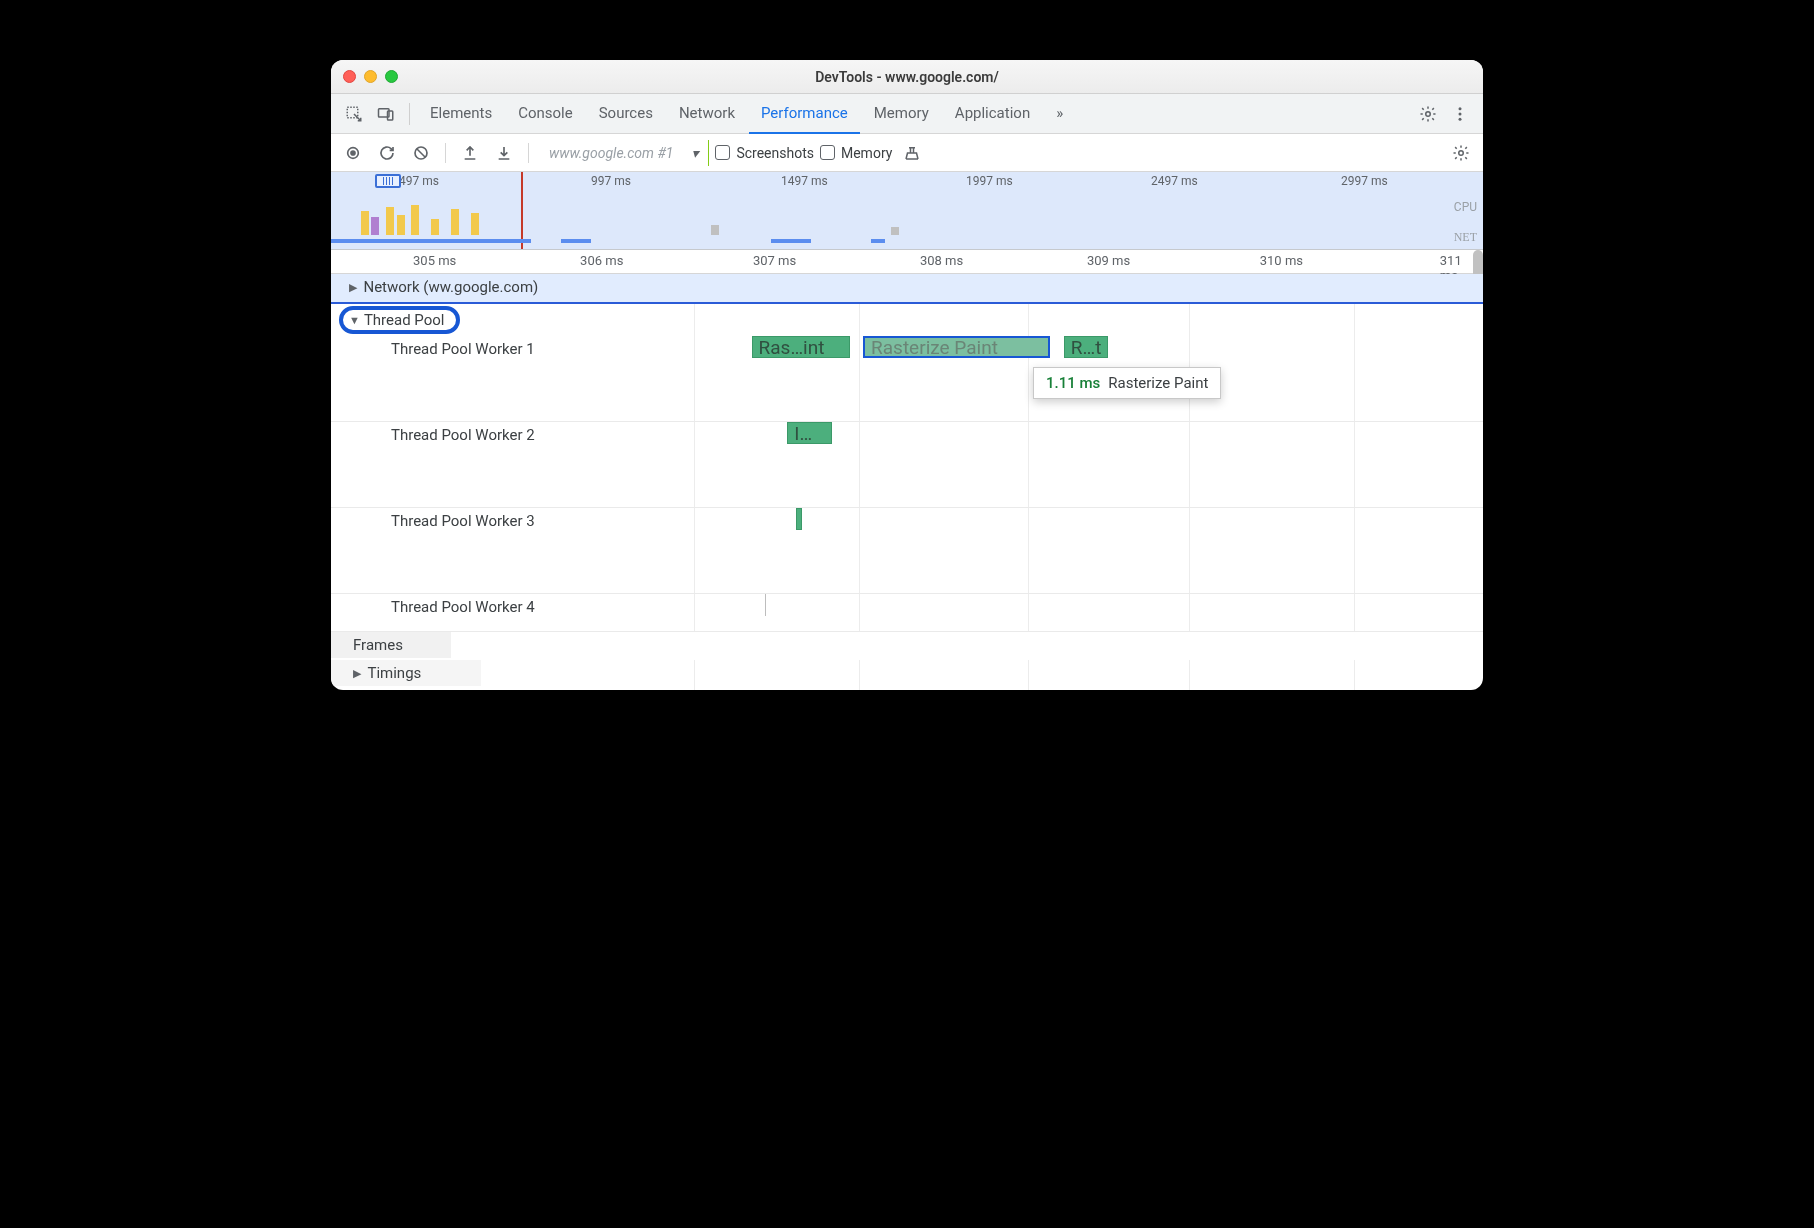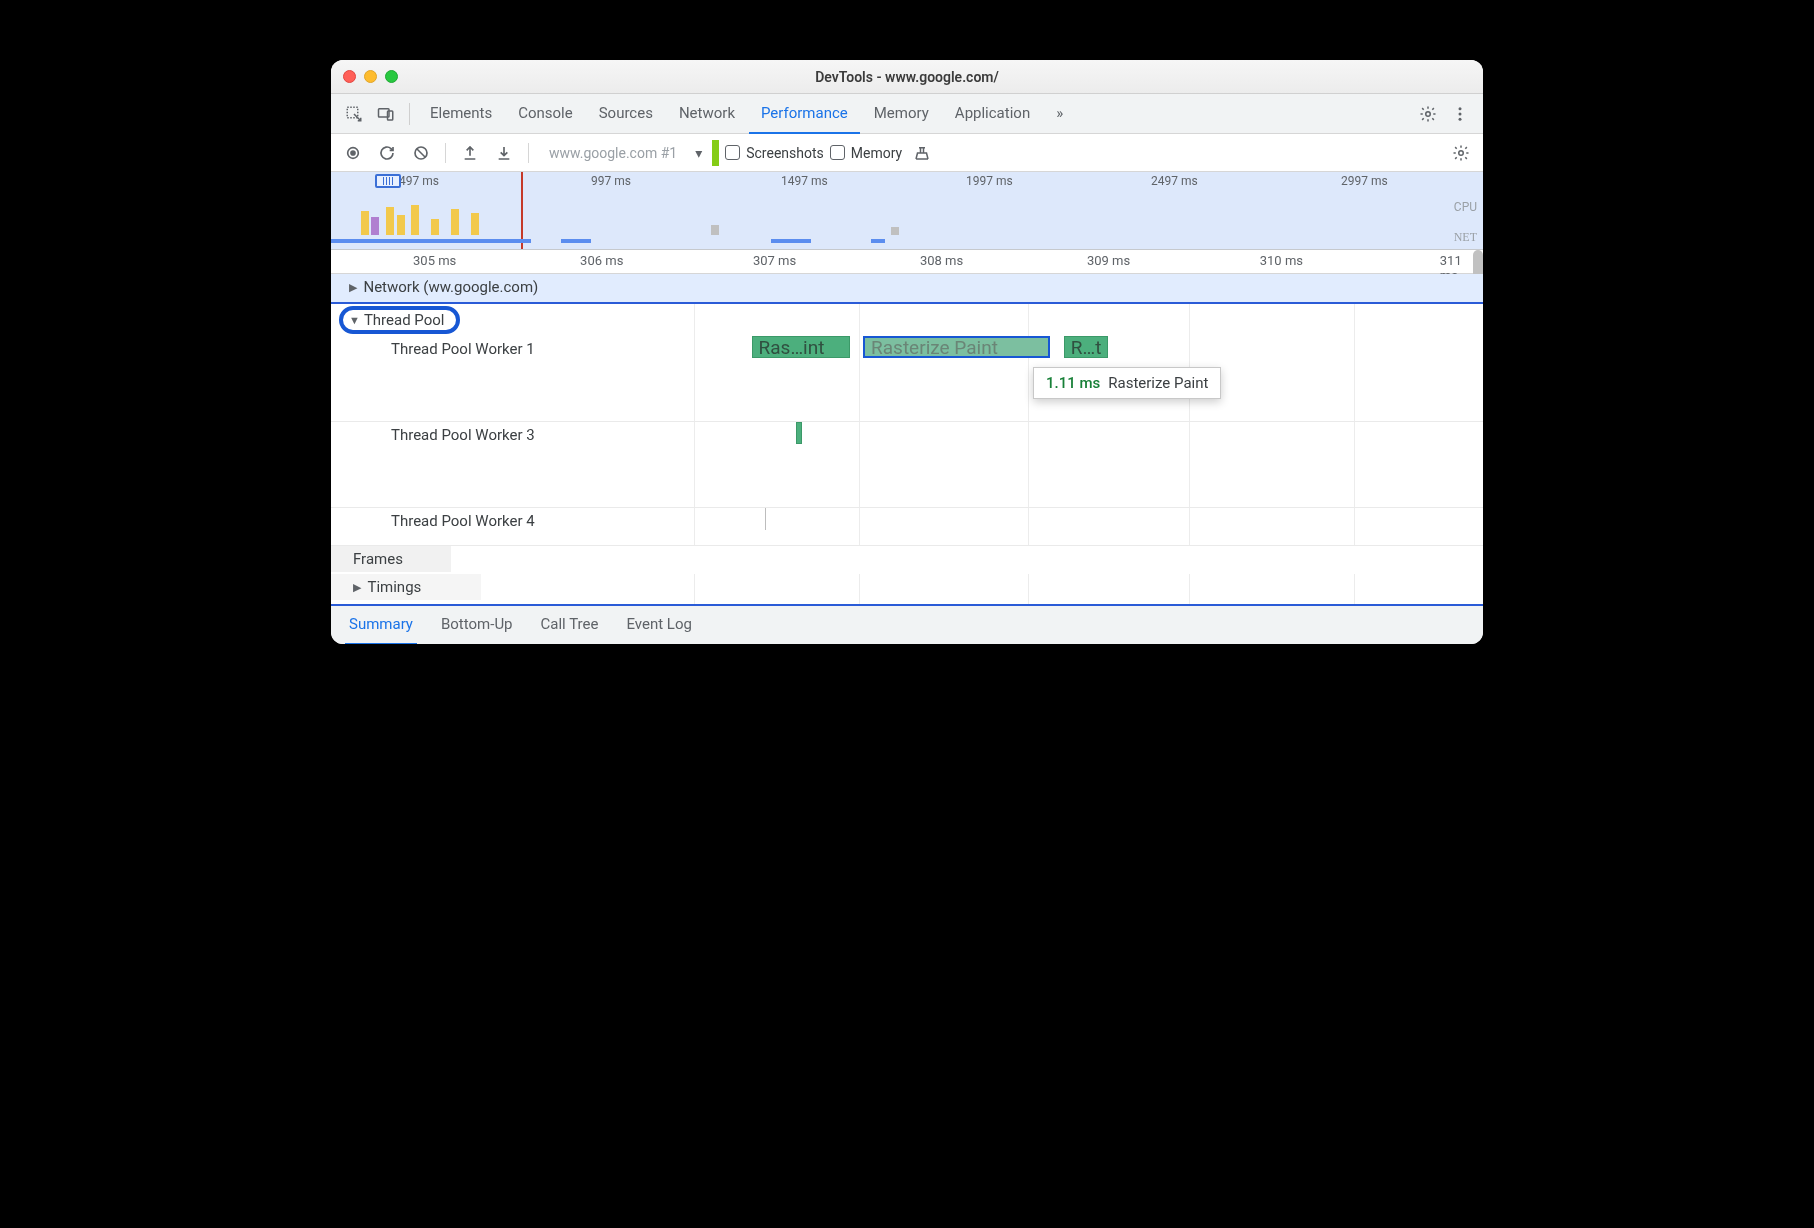--- a/index.html
+++ b/index.html
@@ -85,22 +85,23 @@
     gap:6px;
     font-size:14px;
     color:#5f6368;
   }
   .toolbar .iconbtn { width:28px; height:28px; display:flex;align-items:center;justify-content:center; color:#5f6368;}
   .toolbar .sep { width:1px; height:20px; background:#d6d6d6; margin:0 4px;}
   .selector {
     color:#9aa0a6;
     padding: 0 10px;
     display:flex; align-items:center; gap:18px;
-    border-right:7px solid #84cc16;
+    border-right:1px solid #84cc16;
     height: 26px;
+    font-style: italic;
   }
   .chk { display:flex; align-items:center; gap:6px; color:#3c4043;}
   .chkb { width:15px; height:15px; border:1.5px solid #5f6368; border-radius:3px;}
   
   .overview {
     height: 78px;
     background: #dde8fb;
     position: relative;
     border-bottom:1px solid #c6c9cd;
     overflow:hidden;
@@ -425,20 +426,28 @@
             <span>R…t</span>
           </div>
       </div>
     </div>
 
     <div class="tooltip" style="left:702px; top:93px;">
       <span class="time">1.11 ms</span>
       <span>Rasterize Paint</span>
     </div>
 
+    <div class="row worker-row">
+      <div class="rowlabel sub">Thread Pool Worker 2</div>
+      <div class="rowtrack">
+        <div class="event" style="left:22%; width:5%;">
+            <span>I…</span>
+          </div>
+      </div>
+    </div>
 
     <div class="row worker-row">
       <div class="rowlabel sub">Thread Pool Worker 3</div>
       <div class="rowtrack">
         <div class="event" style="left:23%; width:0.6%; padding:0;"></div>
       </div>
     </div>
 
     <div class="row worker-row" style="height:38px;">
       <div class="rowlabel sub">Thread Pool Worker 4</div>
@@ -454,20 +463,14 @@
     <div class="row timings-row">
       <div class="rowlabel" style="width:150px;">
         <span class="disclosure">▶</span>
         <span>Timings</span>
       </div>
       <div class="rowtrack"></div>
     </div>
 
   </div>
 
-  <div class="bottom">
-    <div class="btab active">Summary</div>
-    <div class="btab">Bottom-Up</div>
-    <div class="btab">Call Tree</div>
-    <div class="btab">Event Log</div>
-  </div>
 
 </div>
 
 </body></html>

